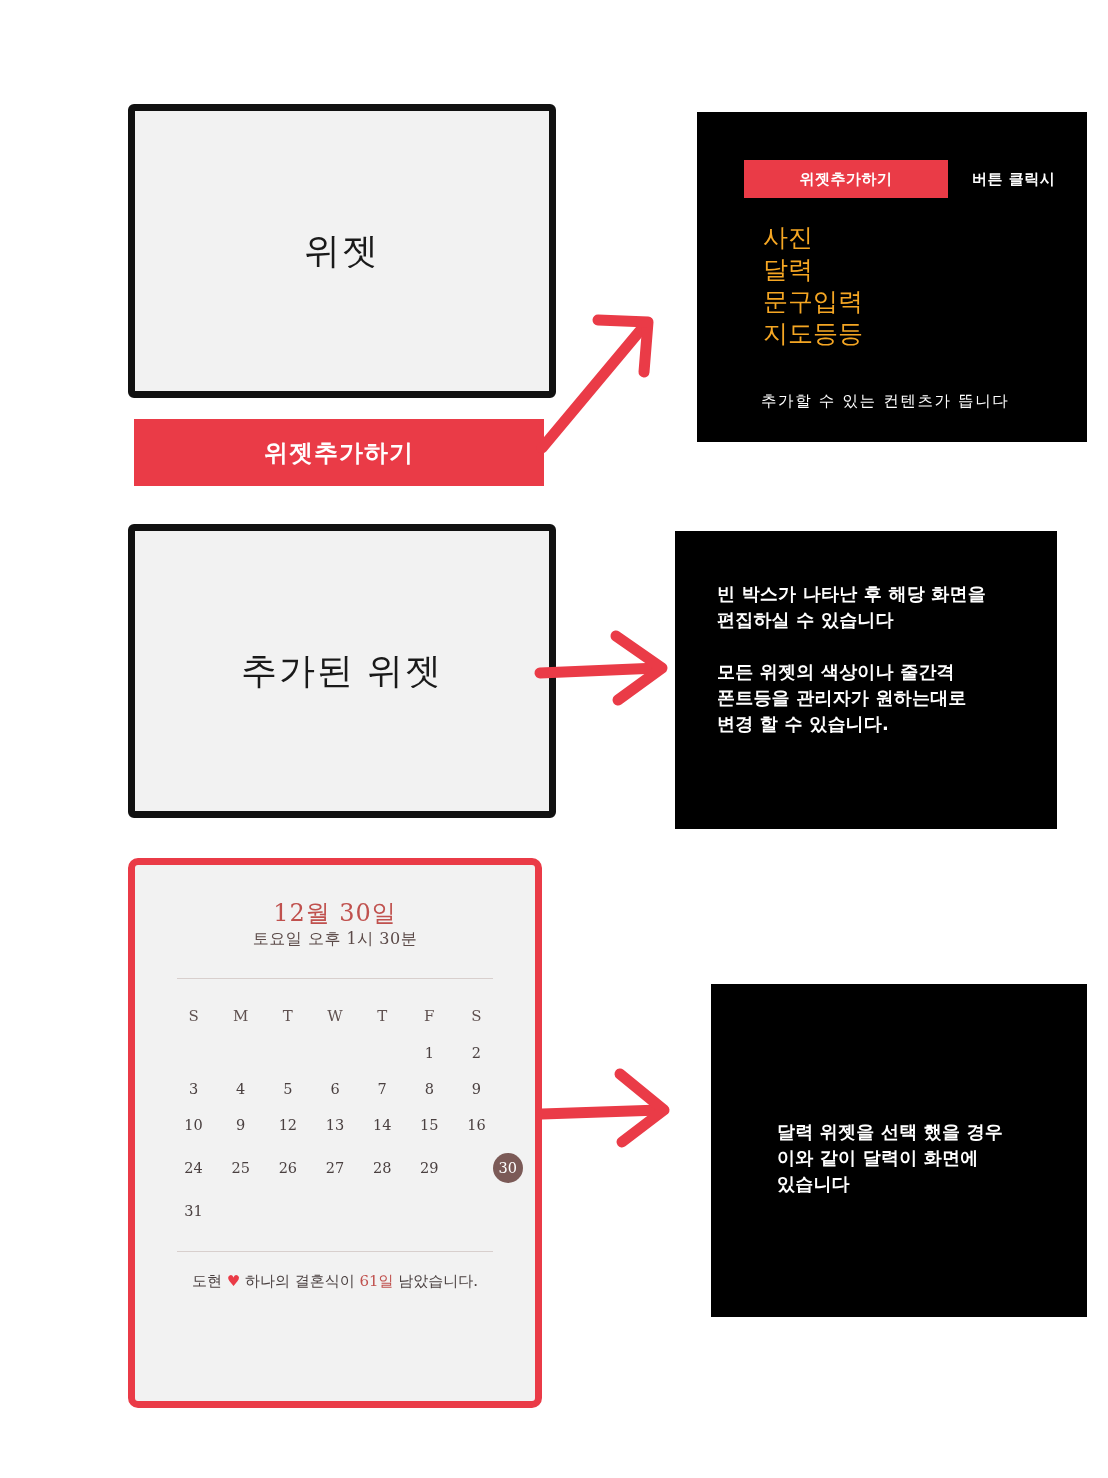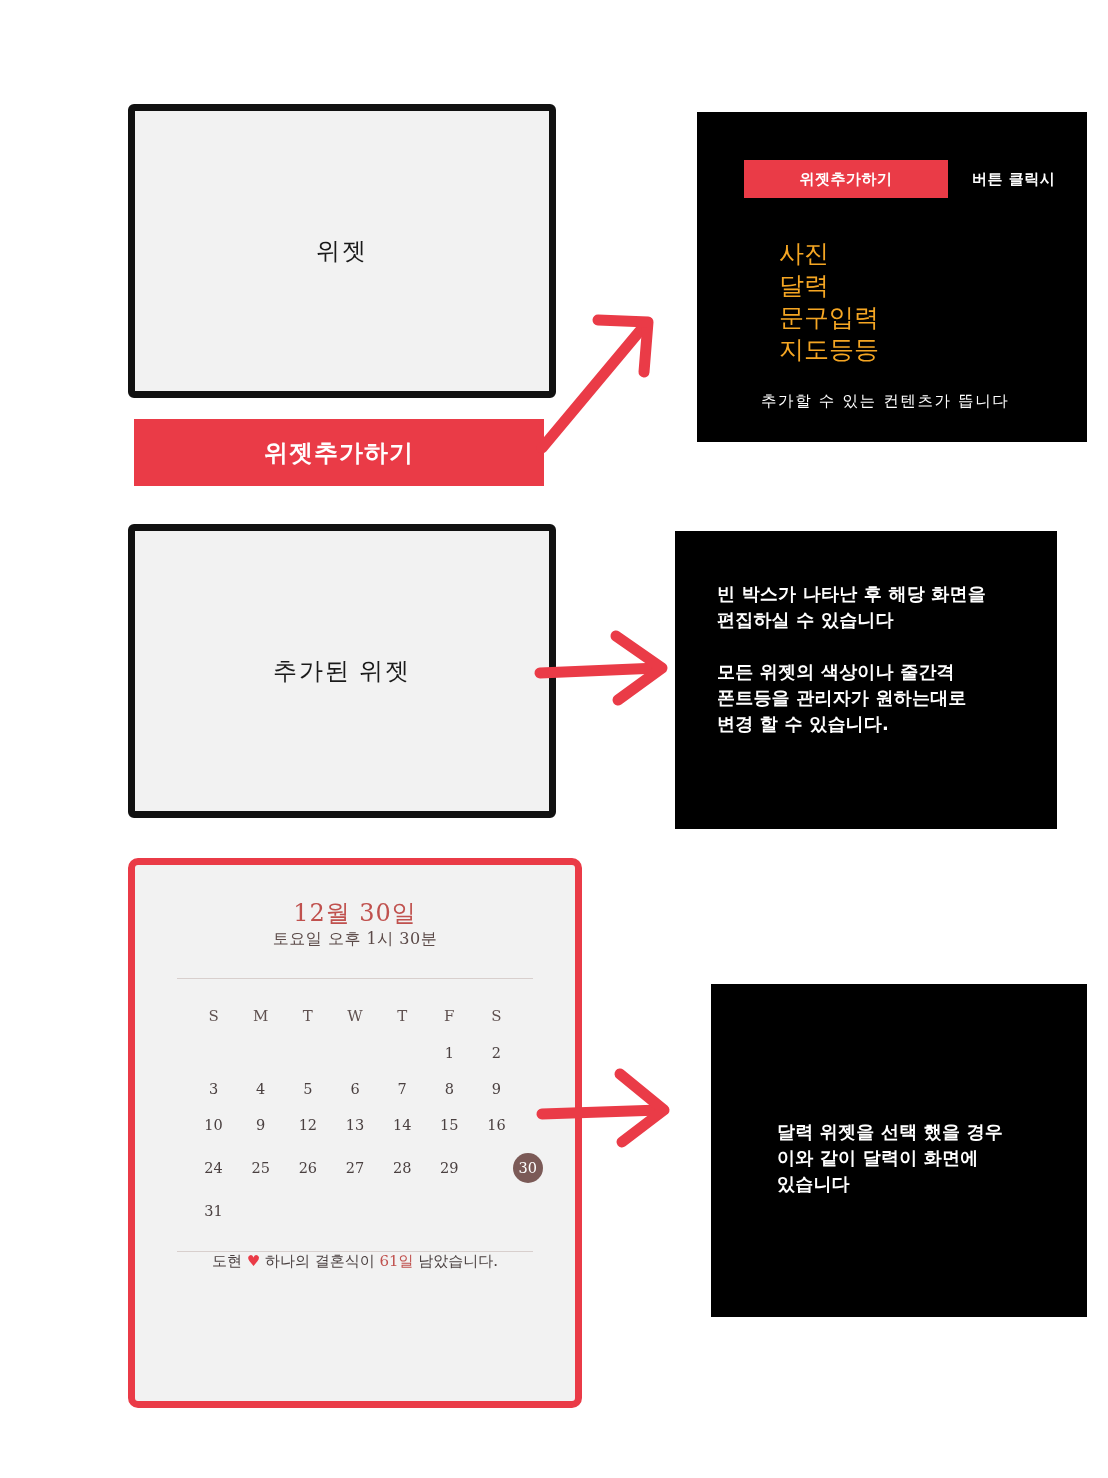--- a/index.html
+++ b/index.html
@@ -20,24 +20,24 @@
 
   .widget-box {
     background: #f2f2f2;
     border: 7px solid #111111;
     border-radius: 6px;
     display: flex;
     align-items: center;
     justify-content: center;
   }
   .widget-box-label {
-    font-size: 24px;
+    font-size: 36px;
     color: #1a1a1a;
     letter-spacing: 2px;
-    font-family: Liberation Serif, serif;
+    font-family: Liberation Sans, sans-serif;
   }
 
   .red-button {
     background: #ea3b47;
     display: flex;
     align-items: center;
     justify-content: center;
   }
   .red-button-label {
     color: #ffffff;
@@ -72,21 +72,21 @@
     position: absolute;
     color: #ffffff;
     font-weight: bold;
     font-size: 15px;
     letter-spacing: .5px;
     font-family: "DejaVu Sans", sans-serif;
   }
   .menu-list {
     position: absolute;
     list-style: none;
-    margin: 16px;
+    margin: 0;
     padding: 0;
   }
   .menu-list li {
     color: #f5a623;
     font-size: 25px;
     line-height: 32px;
     font-family: "DejaVu Sans", sans-serif;
   }
   .panel-caption {
     position: absolute;
@@ -106,21 +106,21 @@
     letter-spacing: .2px;
     font-family: "DejaVu Sans", sans-serif;
     white-space: pre-line;
   }
 
   
   .cal-wrap {
     position: absolute;
     left: 128px;
     top: 858px;
-    width: 454px;
+    width: 414px;
     height: 550px;
     background: #f2f2f2;
     border: 7px solid #ea3b47;
     border-radius: 10px;
     box-sizing: border-box;
     font-family: "DejaVu Serif", serif;
   }
   .cal-title {
     text-align: center;
     color: #c0514e;
@@ -173,20 +173,21 @@
   }
   .cal-rule2 {
     height: 1px;
     background: #d8cfcd;
     margin: 22px 42px 0 42px;
   }
   .cal-footer {
     text-align: center;
     font-size: 15px;
     color: #4a4040;
+    margin-top: 20px;
     font-family: "DejaVu Serif", serif;
   }
   .heart { color: #ea3b47; }
   .dday { color: #c0514e; }
 
   svg.arrow { position: absolute; overflow: visible; }
 </style>
 </head>
 <body>
 

